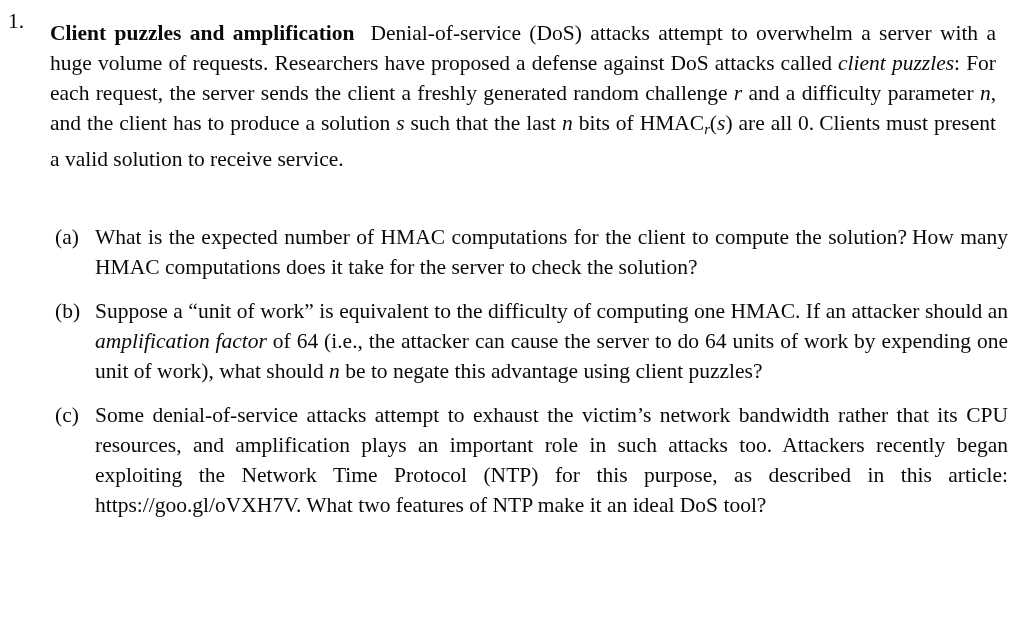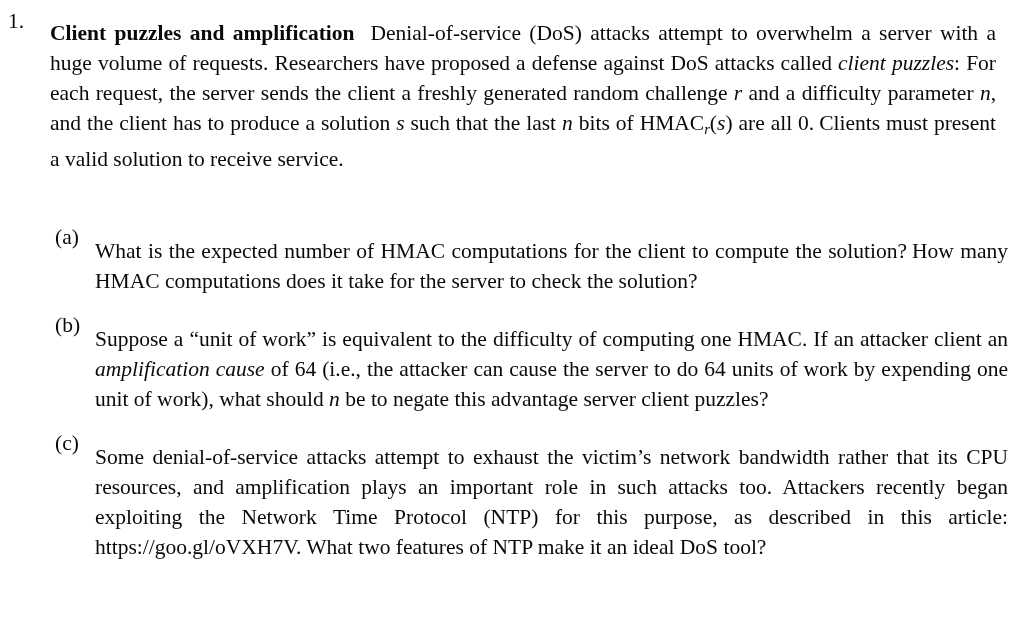--- a/index.html
+++ b/index.html
@@ -83,21 +83,20 @@
     line-height: 30px;
     text-align: left;
   }
   .subpart-text {
     flex: 1 1 auto;
     font-size: 21.5px;
     line-height: 30px;
     text-align: justify;
     text-justify: inter-word;
     hyphens: none;
-    margin-top: 14px;
   }
   .subpart-text > p {
     margin: 0;
   }
 
   
   .subpart.part-b { margin-top: 14px; }
   .subpart.part-c { margin-top: 14px; }
 
   i, em { font-style: italic; }
@@ -130,21 +129,21 @@
     <div class="subpart part-a">
       <div class="subpart-label">(a)</div>
       <div class="subpart-text">
         <p><span>What is the expected number of HMAC computations for the client to compute the solution?</span><span class="sentence-gap"></span><span>How many HMAC computations does it take for the server to check the solution?</span></p>
       </div>
     </div>
 
     <div class="subpart part-b">
       <div class="subpart-label">(b)</div>
       <div class="subpart-text">
-        <p><span>Suppose a “unit of work” is equivalent to the difficulty of computing one HMAC. If an attacker client an </span><i>amplification cause</i><span> of 64 (i.e., the attacker can cause the server to do 64 units of work by expending one unit of work), what should </span><i>n</i><span> be to negate this advantage server client puzzles?</span></p>
+        <p><span>Suppose a “unit of work” is equivalent to the difficulty of computing one HMAC. If an attacker should an </span><i>amplification factor</i><span> of 64 (i.e., the attacker can cause the server to do 64 units of work by expending one unit of work), what should </span><i>n</i><span> be to negate this advantage using client puzzles?</span></p>
       </div>
     </div>
 
     <div class="subpart part-c">
       <div class="subpart-label">(c)</div>
       <div class="subpart-text">
         <p><span>Some denial-of-service attacks attempt to exhaust the victim’s network bandwidth rather that its CPU resources, and amplification plays an important role in such attacks too. Attackers recently began exploiting the Network Time Protocol (NTP) for this purpose, as described in this article: </span><span>https://goo.gl/oVXH7V</span><span>.</span><span class="sentence-gap"></span><span>What two features of NTP make it an ideal DoS tool?</span></p>
       </div>
     </div>
 

